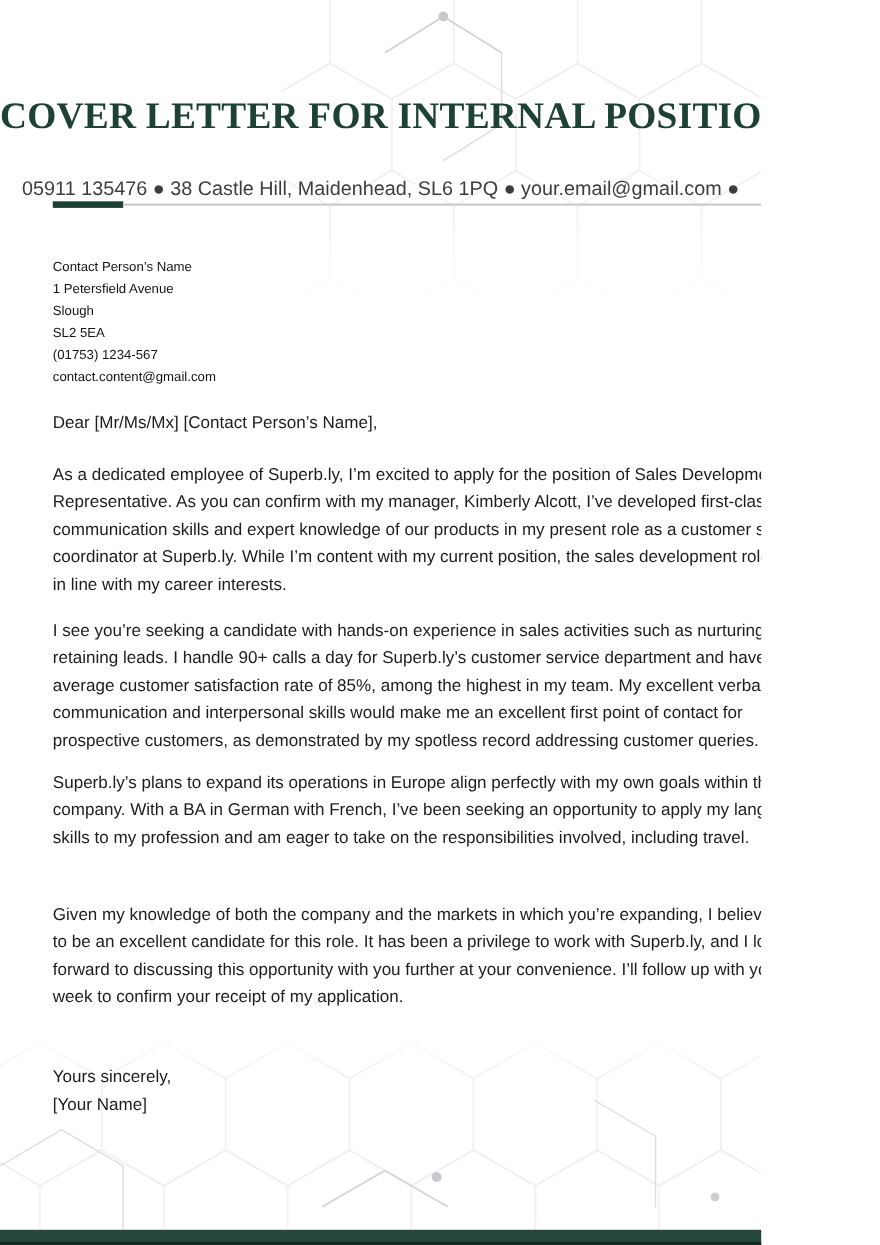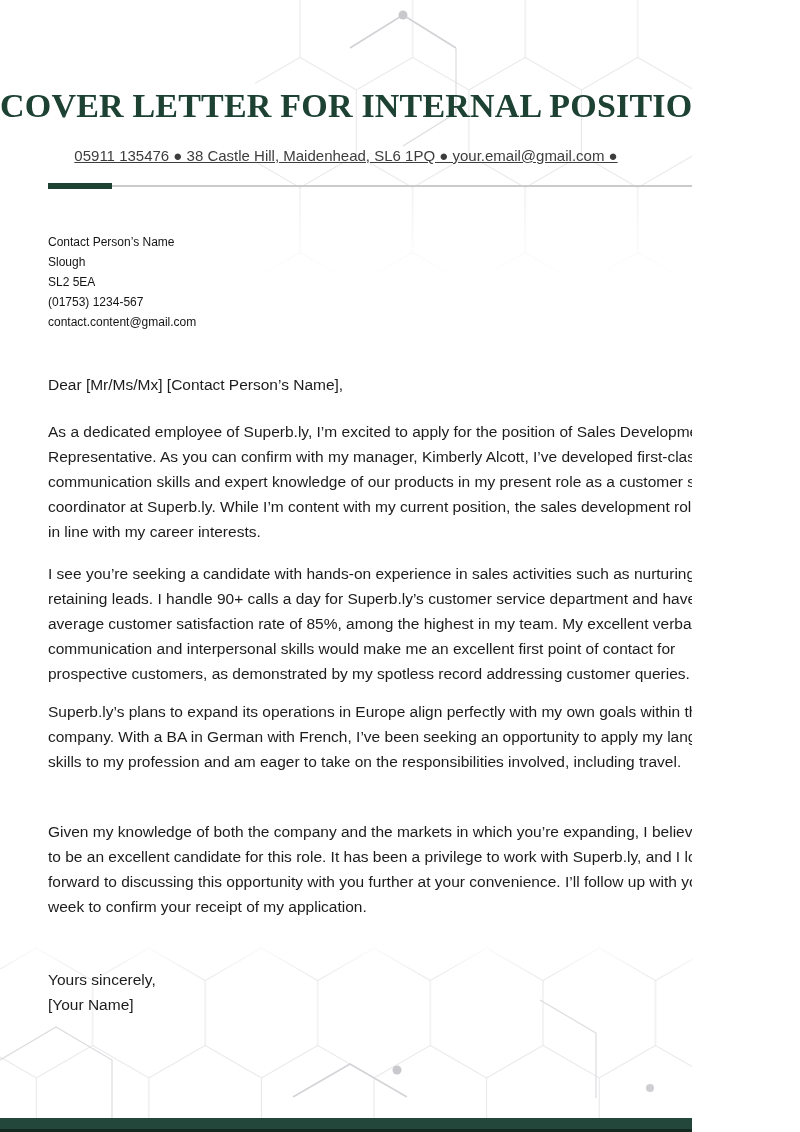--- a/index.html
+++ b/index.html
@@ -37,26 +37,25 @@
     position:absolute;top:84px;left:0;width:100%;
     text-align:center;
     font-family:"Liberation Serif",serif;
     font-weight:bold;
     font-size:34px;line-height:44px;
     letter-spacing:.2px;
     color:var(--accent-green);
     white-space:nowrap;
   }
   .contact-line{
-    position:absolute;top:146px;left:0;width:100%;
+    position:absolute;top:161px;left:0;width:100%;
     text-align:center;
-    font-size:15px;line-height:20px;
+    font-size:18px;line-height:20px;
     color:var(--muted-text);
     white-space:nowrap;
-    text-decoration:underline;
   }
   .divider{
     position:absolute;top:182px;left:48px;width:704px;height:8px;
     display:flex;align-items:center;
   }
   .divider-accent{
     display:block;width:64px;height:6px;
     background:var(--accent-green);
     flex:0 0 auto;
   }
@@ -134,20 +133,21 @@
   <h1 class="title">COVER LETTER FOR INTERNAL POSITION</h1>
   <div class="contact-line">05911 135476 ● 38 Castle Hill, Maidenhead, SL6 1PQ ● your.email@gmail.com ●</div>
 
   <div class="divider">
     <span class="divider-accent"></span>
     <span class="divider-rule"></span>
   </div>
 
   <div class="recipient">
     <div>Contact Person’s Name</div>
+    <div>1 Petersfield Avenue</div>
     <div>Slough</div>
     <div>SL2 5EA</div>
     <div>(01753) 1234-567</div>
     <div>contact.content@gmail.com</div>
   </div>
 
   <p class="salutation">Dear [Mr/Ms/Mx] [Contact Person’s Name],</p>
   <p class="para p1">As a dedicated employee of Superb.ly, I’m excited to apply for the position of Sales Development Representative. As you can confirm with my manager, Kimberly Alcott, I’ve developed first-class communication skills and expert knowledge of our products in my present role as a customer service coordinator at Superb.ly. While I’m content with my current position, the sales development role is more in line with my career interests.</p>
   <p class="para p2">I see you’re seeking a candidate with hands-on experience in sales activities such as nurturing and retaining leads. I handle 90+ calls a day for Superb.ly’s customer service department and have an average customer satisfaction rate of 85%, among the highest in my team. My excellent verbal communication and interpersonal skills would make me an excellent first point of contact for prospective customers, as demonstrated by my spotless record addressing customer queries.</p>
   <p class="para p4">Given my knowledge of both the company and the markets in which you’re expanding, I believe myself to be an excellent candidate for this role. It has been a privilege to work with Superb.ly, and I look forward to discussing this opportunity with you further at your convenience. I’ll follow up with you next week to confirm your receipt of my application.</p>

